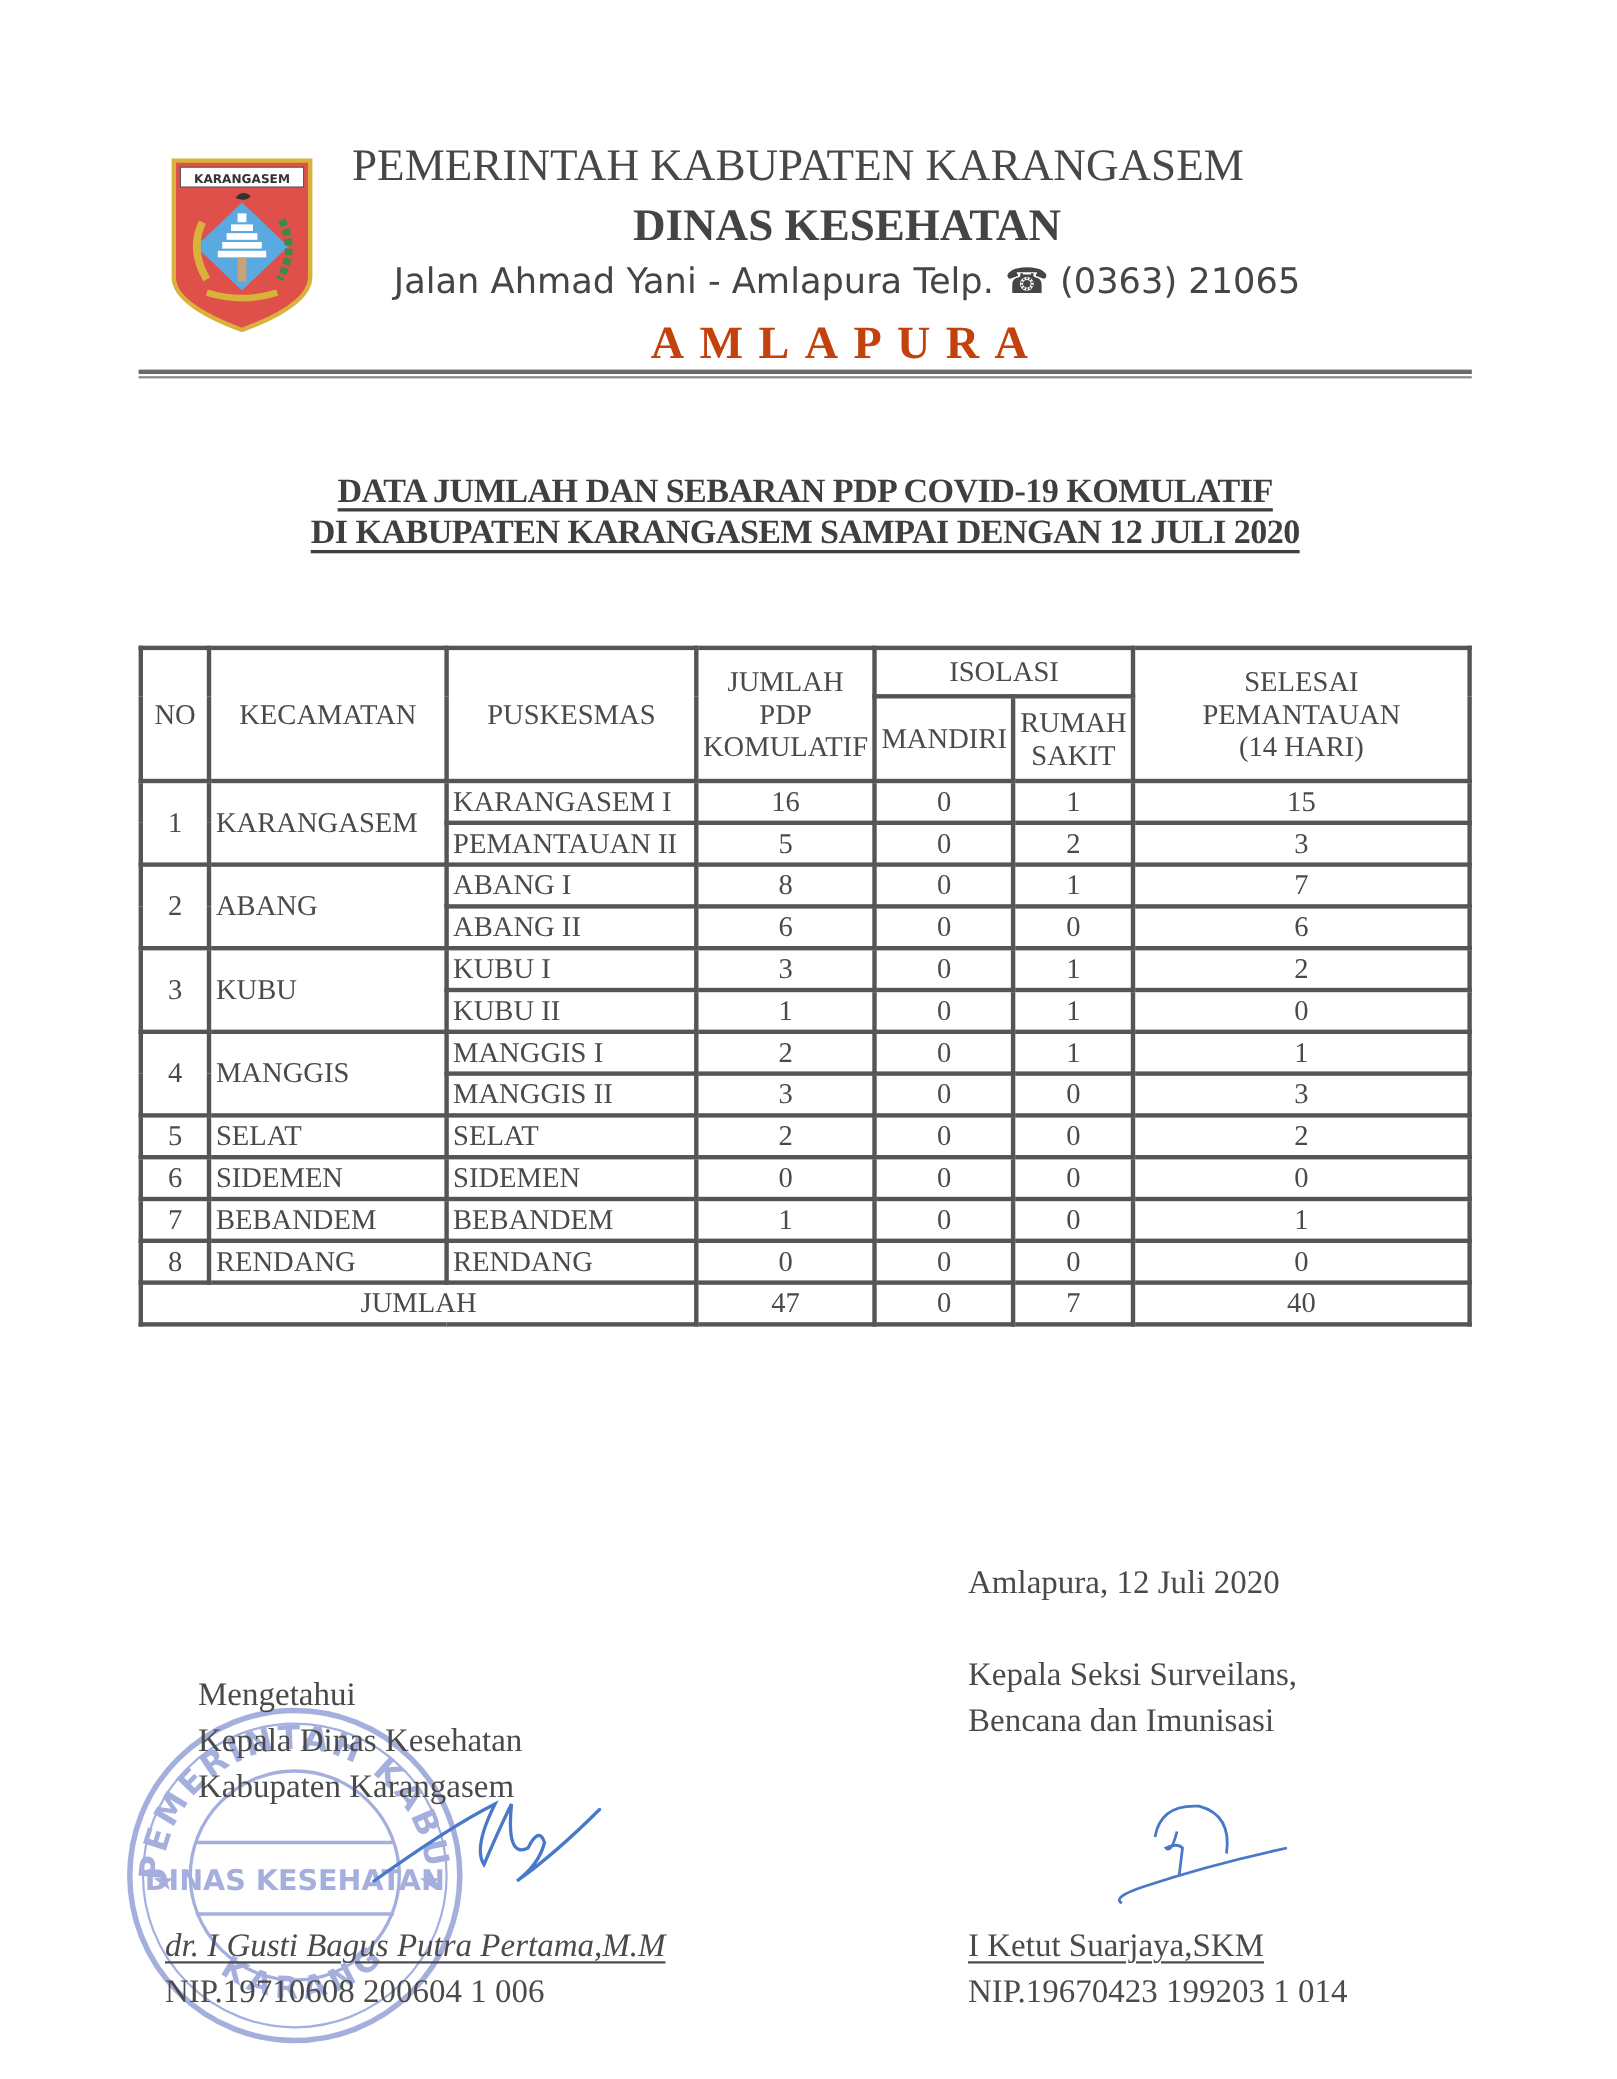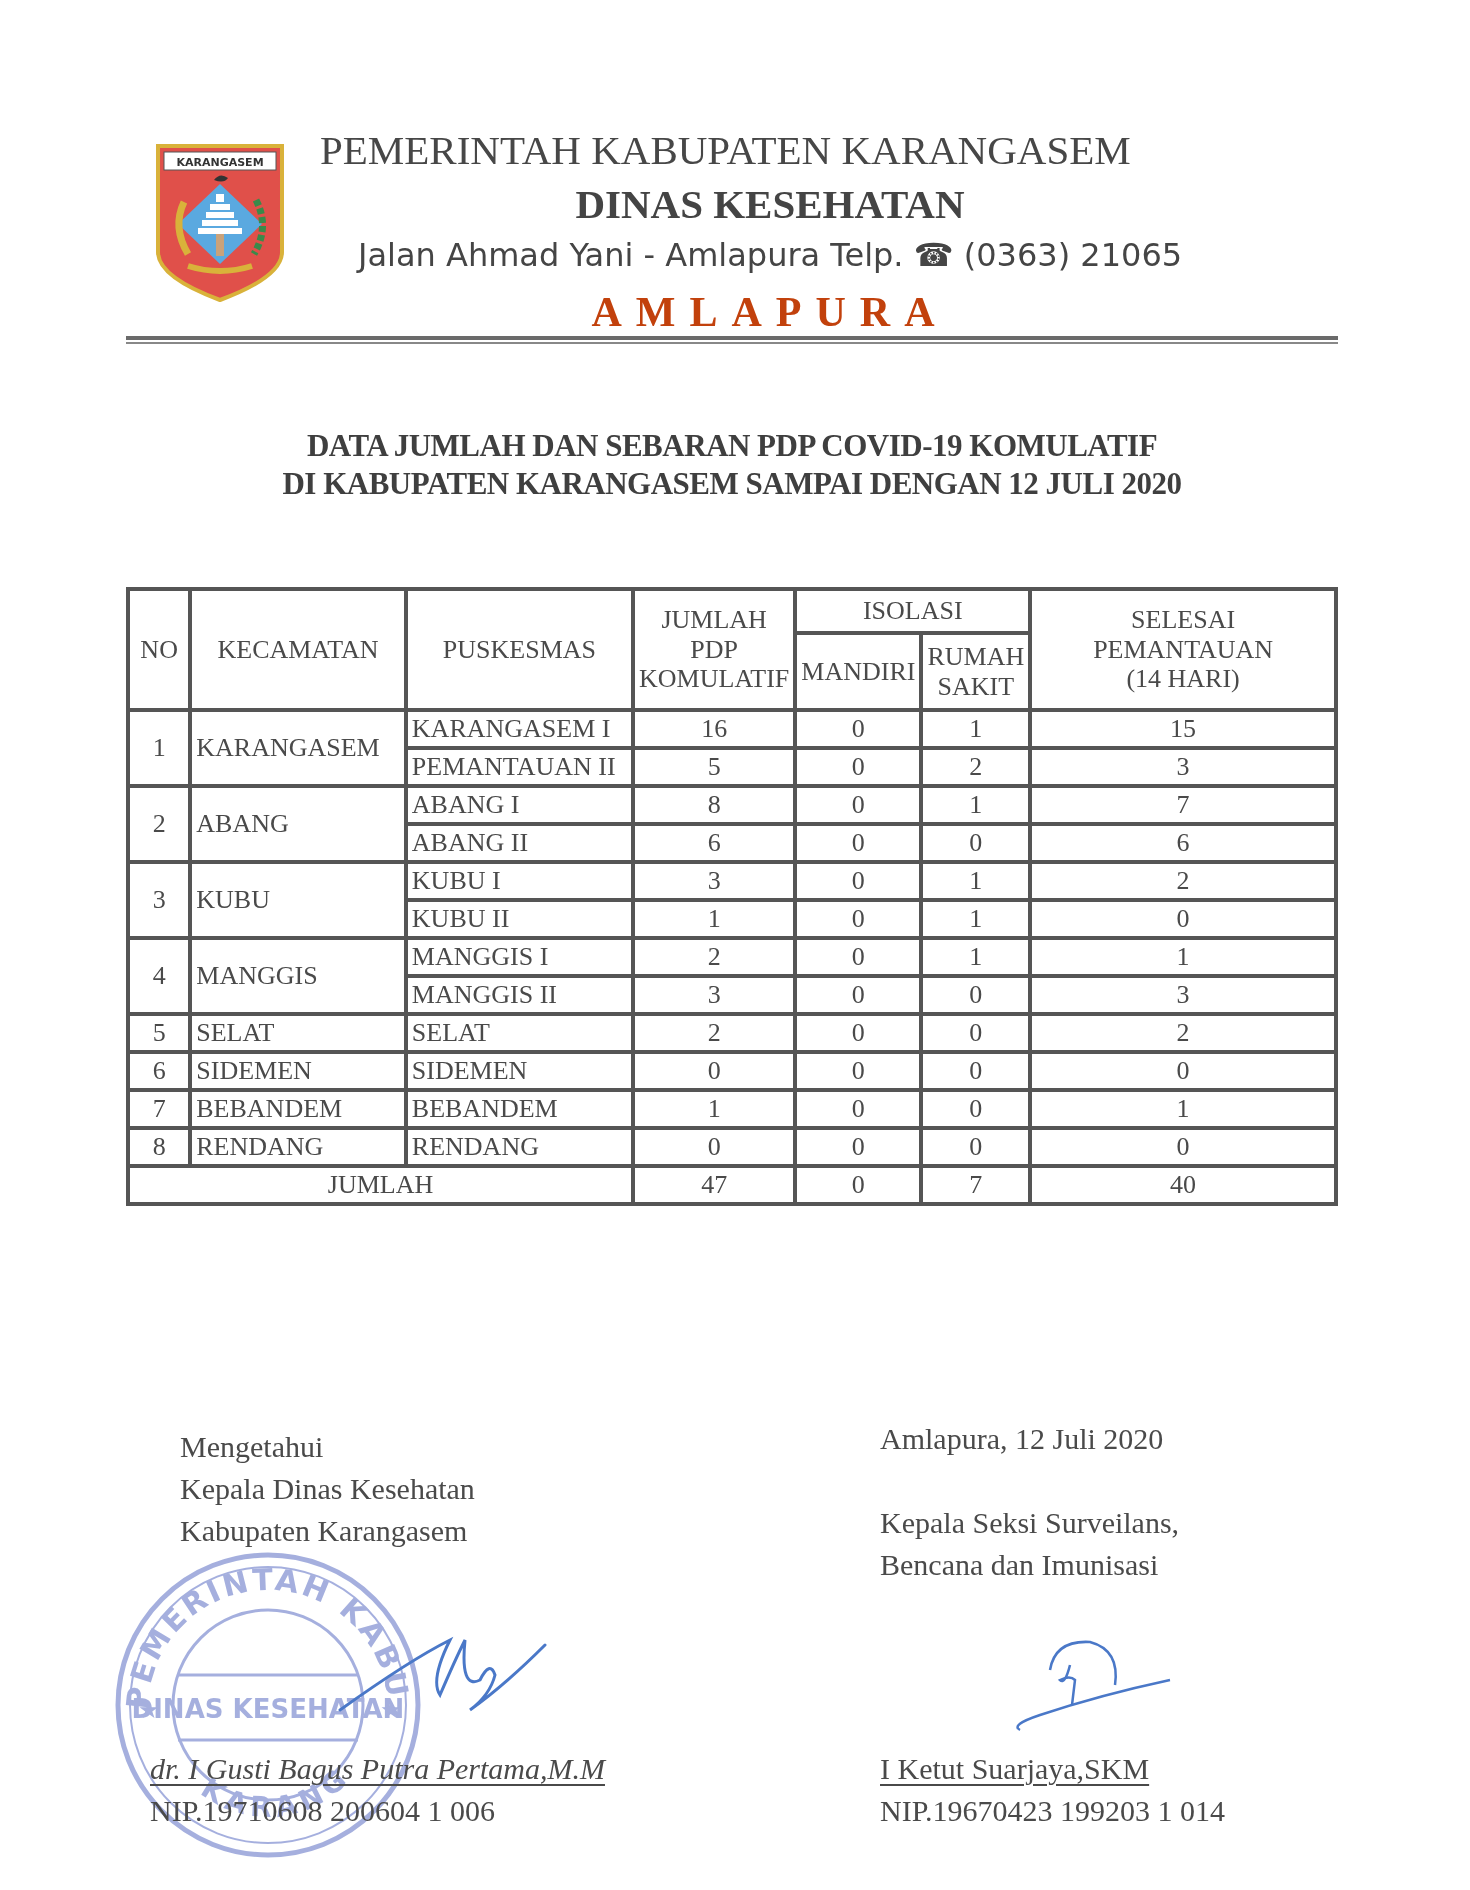--- a/index.html
+++ b/index.html
@@ -12,38 +12,38 @@
   .lh-line1 { left:320px; top:126px; width:900px; font-size:41px; letter-spacing:0px; color:#474747; white-space:nowrap; }
   .lh-line2 { left:320px; top:180px; width:900px; font-size:41px; font-weight:bold; text-align:center; color:#444; padding-left:0; }
   .lh-line3 { left:358px; top:236px; width:900px; font-family:"DejaVu Sans", sans-serif; font-size:32px; color:#454545; white-space:nowrap; }
   .lh-line4 { left:320px; top:288px; width:900px; font-size:42px; font-weight:bold; letter-spacing:14px; text-align:center; color:#c2410c; }
   .rule { left:126px; width:1212px; background:#6a6a6a; }
   #rule1 { top:336px; height:4px; }
   #rule2 { top:342px; height:2px; background:#888; }
 
   
   .title { left:126px; width:1212px; text-align:center; font-weight:bold; font-size:31px; color:#3f3f3f; letter-spacing:-0.5px; }
-  .title span { text-decoration-thickness:3px; text-underline-offset:6px; }
+  .title span { text-decoration:underline; text-decoration-thickness:3px; text-underline-offset:6px; }
   #title1 { top:428px; }
   #title2 { top:466px; }
 
   
   #data-table { position:absolute; left:126px; top:587px; border-collapse:collapse; width:1212px;
                 font-family:"Liberation Serif", serif; color:#4a4a4a; }
   #data-table td, #data-table th { border:4px solid #555; padding:0 4px; font-weight:normal; font-size:26px; line-height:1.15; }
   #data-table th { text-align:center; }
   #data-table td { height:34px; }
   #data-table td.num { text-align:center; }
   #data-table td.txt { text-align:left; padding-left:4px; }
   col.c-no { width:67px; } col.c-kec { width:223px; } col.c-pusk { width:239px; }
   col.c-jml { width:130px; } col.c-man { width:103px; } col.c-rs { width:102px; } col.c-sel { width:348px; }
 
   
   .sig { font-size:30px; color:#4a4a4a; text-align:left; white-space:nowrap; }
-  #sig-left { left:180px; width:430px; top:1426px; }
+  #sig-left { left:180px; width:430px; top:1520px; }
   #sig-left div { line-height:42px; }
   #sig-right { left:880px; width:450px; top:1418px; }
   #sig-right .place { line-height:42px; margin-bottom:42px; }
   #sig-right .role { line-height:42px; }
   .sig-name { text-decoration:underline; text-decoration-thickness:2px; text-underline-offset:5px; }
   #left-name { left:150px; width:500px; top:1752px;font-style:italic; }
   #left-nip { left:150px; width:500px; top:1794px; }
   #right-name { left:880px; width:450px; top:1752px; }
   #right-nip { left:880px; width:450px; top:1794px; }
 

